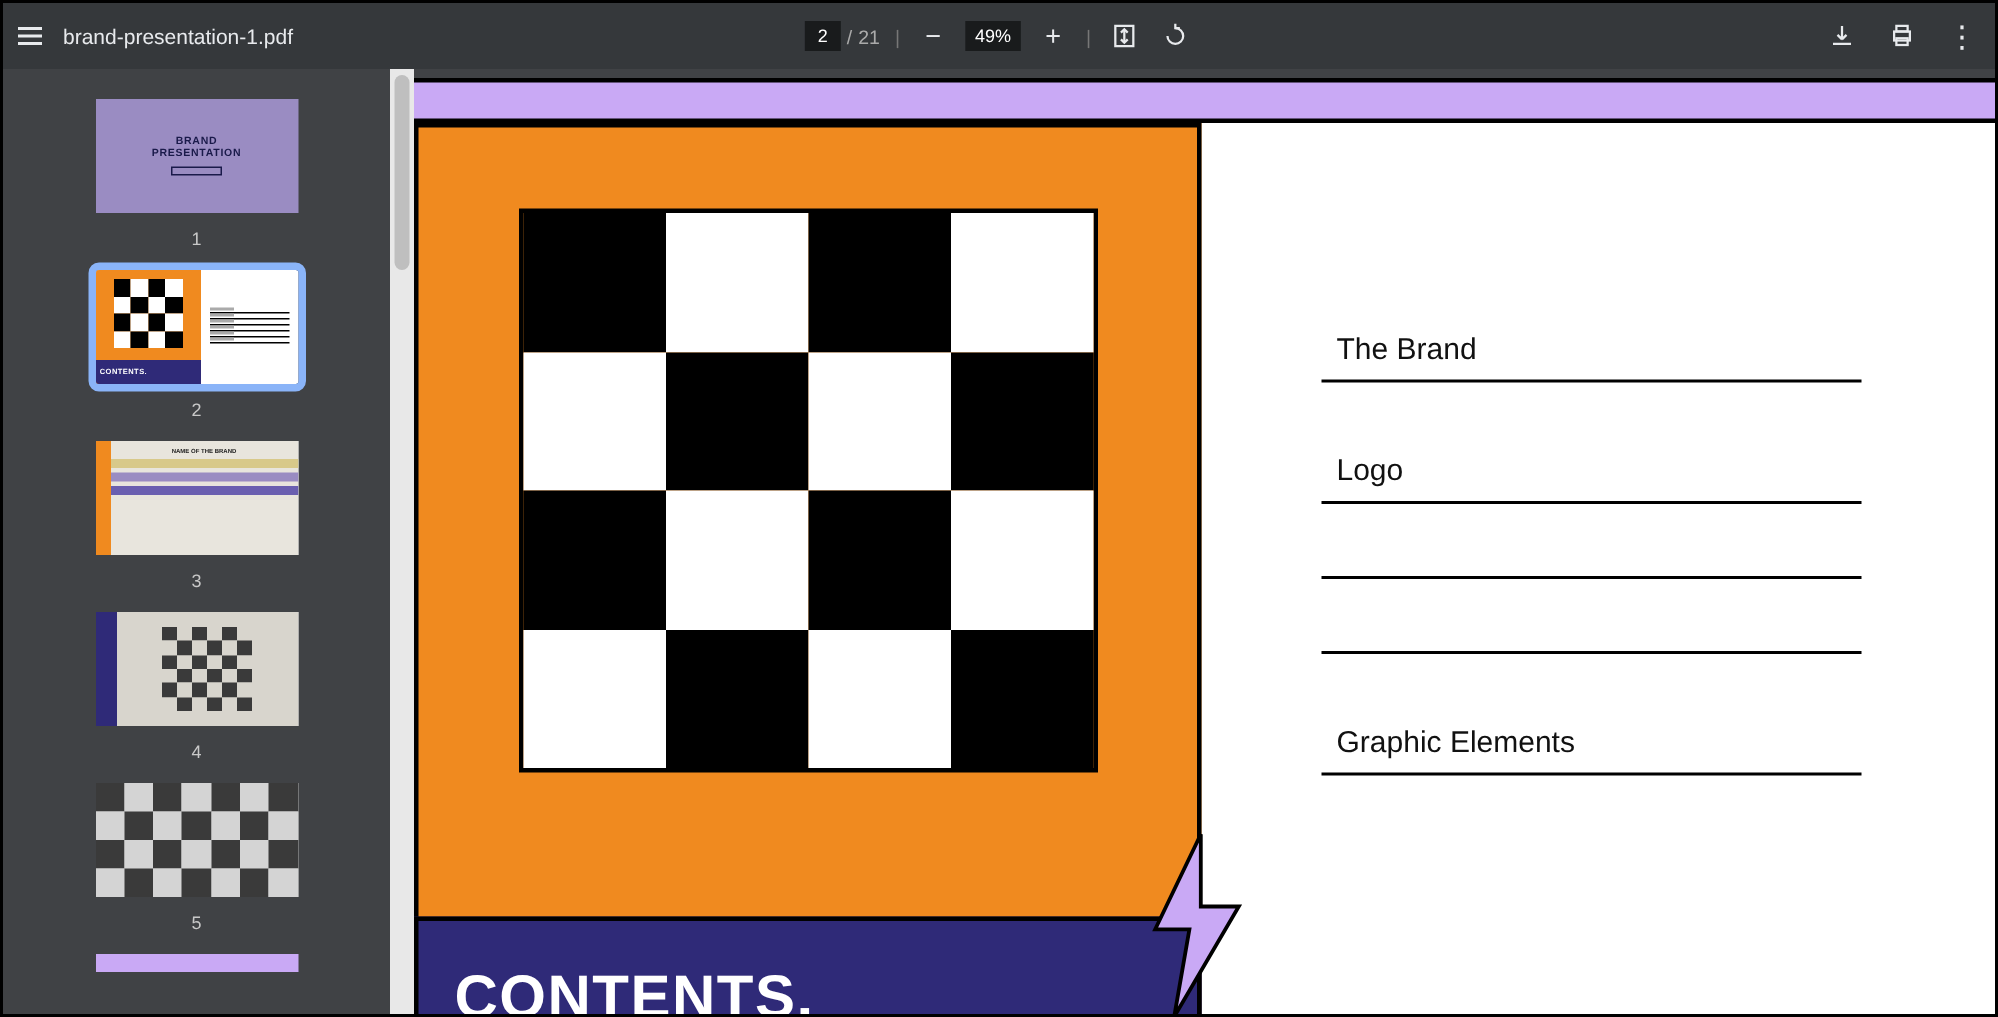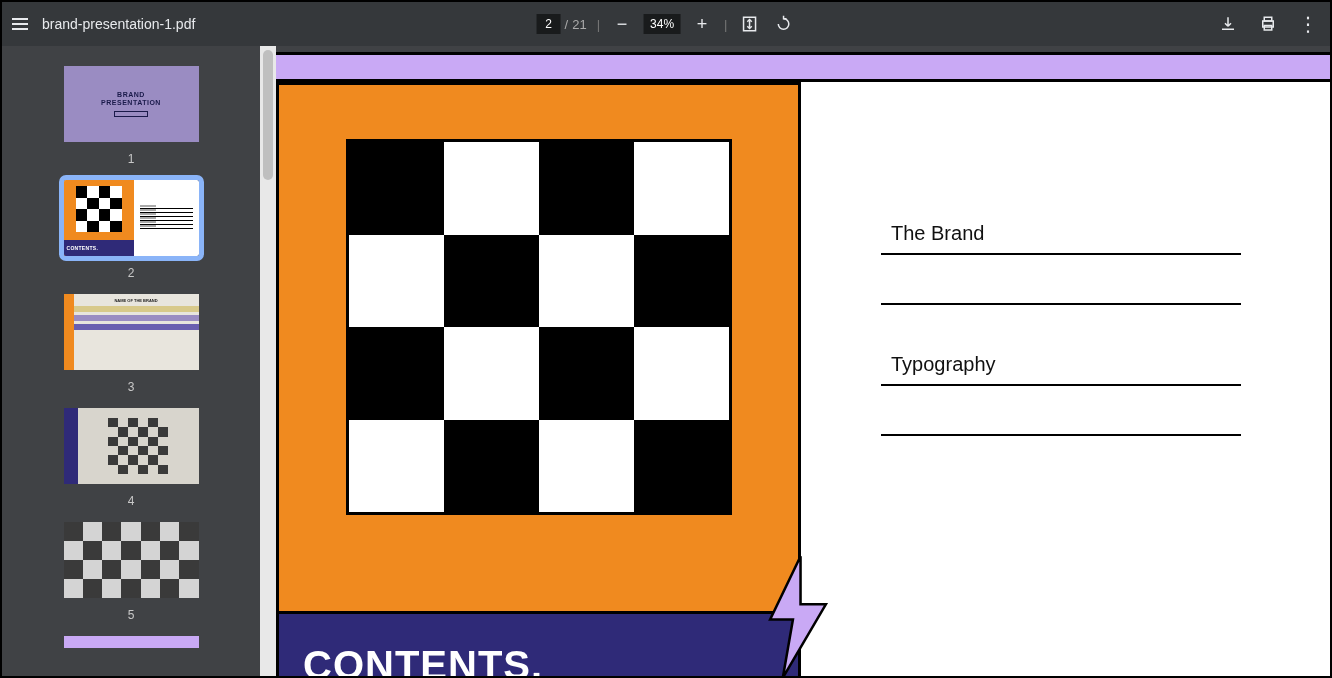--- a/index.html
+++ b/index.html
@@ -91,21 +91,21 @@
       <div class="filename">brand-presentation-1.pdf</div>
     </div>
     <div class="tb-center">
       <div class="page-box">
         <div class="page-input">2</div>
         <span style="color:#aaa;">/</span>
         <span style="color:#aaa;">21</span>
       </div>
       <span class="tb-sep">|</span>
       <div class="tb-btn">−</div>
-      <div class="zoom-val">34%</div>
+      <div class="zoom-val">49%</div>
       <div class="tb-btn">+</div>
       <span class="tb-sep">|</span>
       <div class="tb-btn">
         <svg width="18" height="18" viewBox="0 0 24 24" class="icon-svg">
               <rect x="4" y="3" width="16" height="18" fill="none" stroke="#e8eaed" stroke-width="2"></rect>
               <line x1="12" y1="7" x2="12" y2="17" stroke="#e8eaed" stroke-width="2"></line>
               <polyline points="9,9 12,6 15,9" fill="none" stroke="#e8eaed" stroke-width="2"></polyline>
               <polyline points="9,15 12,18 15,15" fill="none" stroke="#e8eaed" stroke-width="2"></polyline>
             </svg>
       </div>
@@ -315,27 +315,31 @@
                 <polygon points="32,2 8,52 26,52 18,98 52,40 32,40" fill="#c9a9f5" stroke="#000" stroke-width="2"></polygon>
               </svg>
             </div>
           </div>
           <div class="right-panel">
             <div class="toc-item">
                   <div class="toc-label">The Brand</div>
                   <div class="toc-line"></div>
                 </div>
             <div class="toc-item">
-                  <div class="toc-line"></div>
-                </div>
-            <div class="toc-item">
-                  <div class="toc-label">Typography</div>
-                  <div class="toc-line"></div>
-                </div>
-            <div class="toc-item">
+                  <div class="toc-label">Logo</div>
+                  <div class="toc-line"></div>
+                </div>
+            <div class="toc-item">
+                  <div class="toc-line"></div>
+                </div>
+            <div class="toc-item">
+                  <div class="toc-line"></div>
+                </div>
+            <div class="toc-item">
+                  <div class="toc-label">Graphic Elements</div>
                   <div class="toc-line"></div>
                 </div>
           </div>
         </div>
       </div>
     </div>
 
   </div>
 </div>
 </div>

